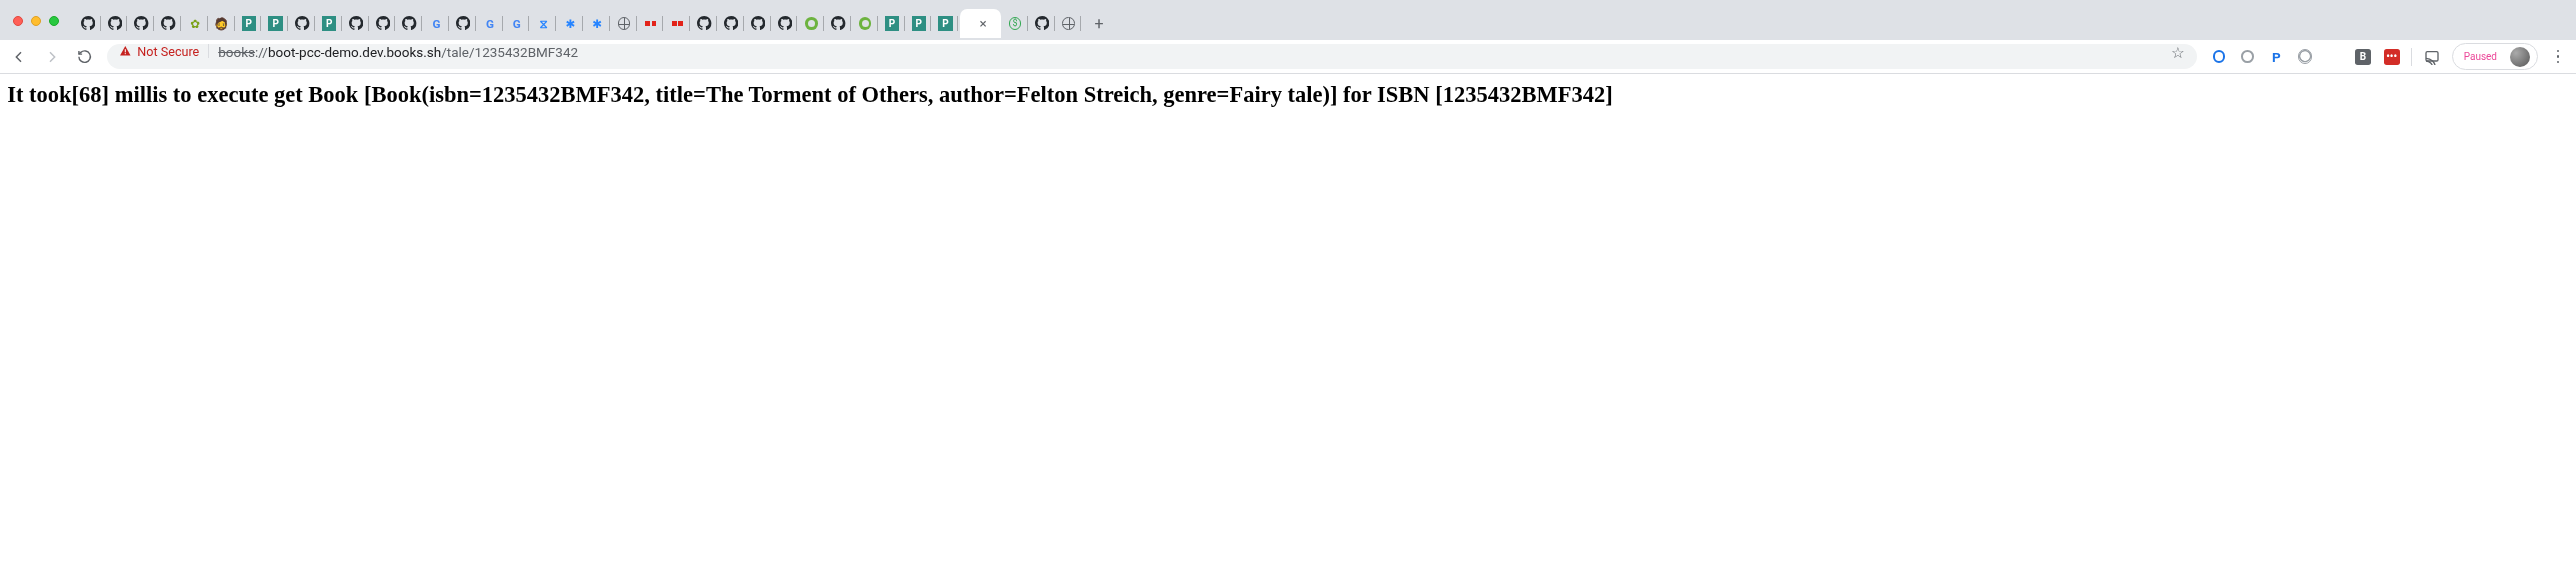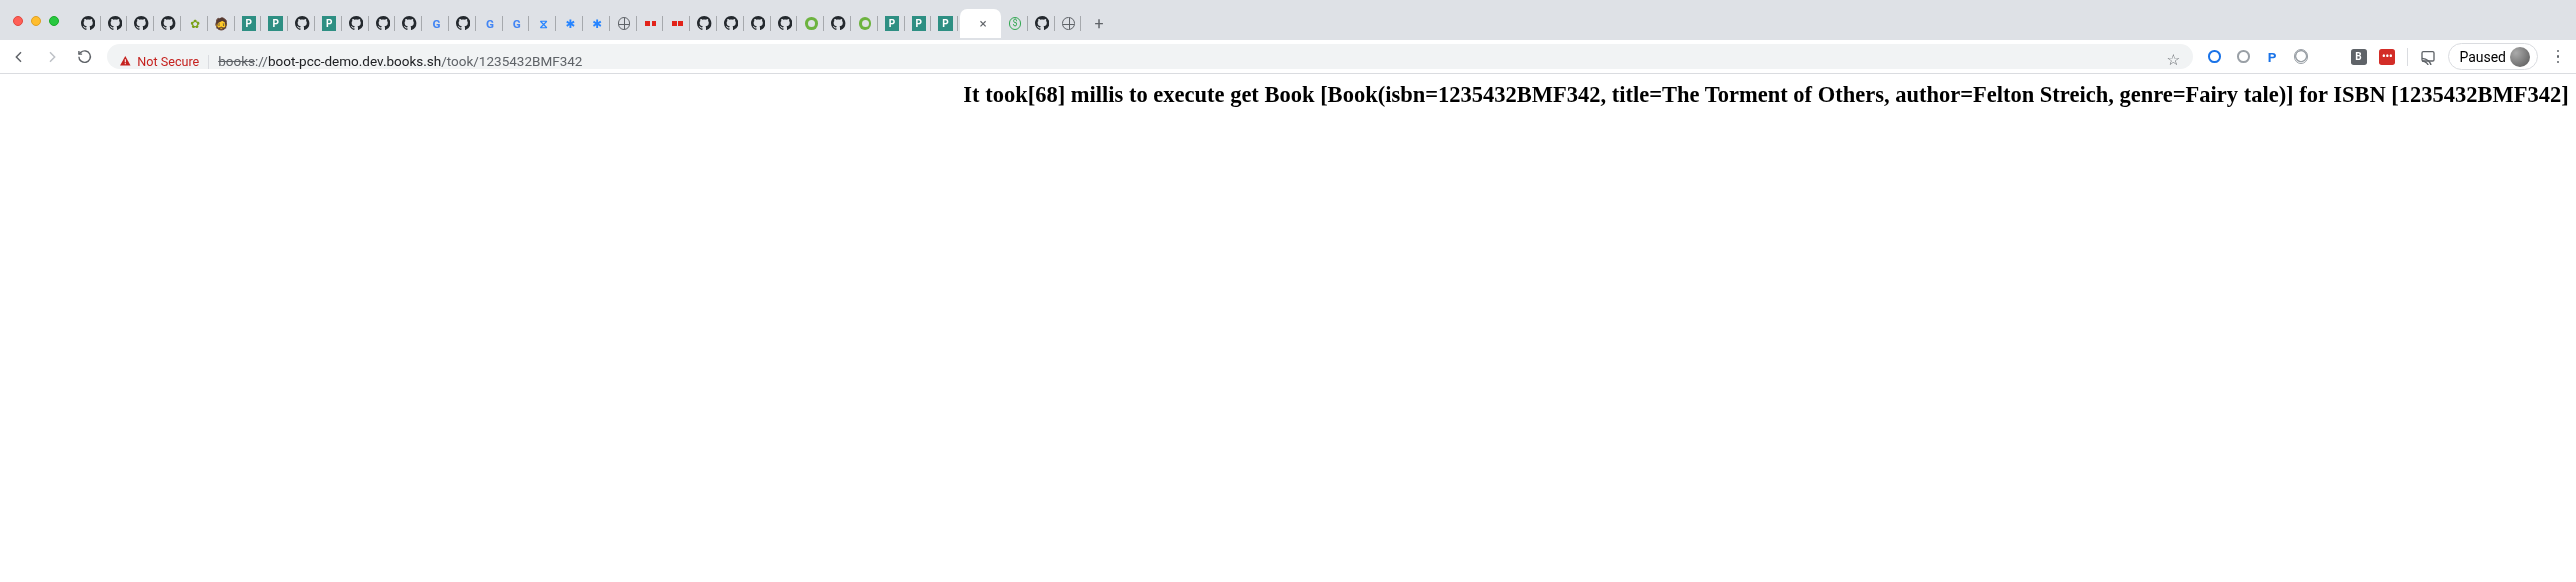--- a/index.html
+++ b/index.html
@@ -114,21 +114,21 @@
     justify-content: center;
   }
   .nav-btn.disabled { color: #bdc1c6; }
   
   .address-bar {
     flex: 1;
     height: 25px;
     border-radius: 12.6px;
     background: #f1f3f4;
     display: flex;
-    align-items: flex-end;
+    align-items: flex-start;
     padding: 0 12.6px;
     gap: 9px;
     font-size: 13.5px;
   }
   .ns-warn {
     color: #c5221f;
     display: flex;
     align-items: center;
     gap: 5.4px;
     font-size: 12.6px;
@@ -153,35 +153,34 @@
     justify-content: center;
     font-size: 12.6px;
   }
   .ext-sep { width:0.9px; height:18px; background:#dadce0; }
   .paused-pill {
     border:0.9px solid #dadce0;
     border-radius: 14.4px;
     padding: 2.7px 7.2px 2.7px 10.8px;
     display:flex;
     align-items:center;
-    gap:4px;
-    font-size:14px;
-    color:#000000;
+    gap:13px;
+    font-size:10px;
+    color:#ec4899;
   }
   .avatar {
     width:20px;height:20px;border-radius:50%;
     background: radial-gradient(circle at 30% 30%, #aaa, #555);
   }
   .menu-dots { color:#5f6368; display:flex; flex-direction:column; gap:2.7px; align-items:center; justify-content:center; width:18px; }
   .menu-dots span { width:2.7px;height:2.7px;border-radius:50%;background:#5f6368; }
   
   
   .page {
     padding: 7.2px 7.2px;
-    text-align: right;
   }
   .page h2 {
     font-family: "Times New Roman", Times, serif;
     font-weight: bold;
     font-size: 22.5px;
     line-height: 1.25;
   }
 </style>
 </head>
 <body>
@@ -406,21 +405,21 @@
       <div class="ns-warn">
         <svg viewBox="0 0 24 24" fill="#c5221f">
             <path d="M12 2 L22 20 H2 Z"></path>
             <rect x="11" y="8" width="2" height="6" fill="#fff"></rect>
             <rect x="11" y="15.5" width="2" height="2" fill="#fff"></rect>
           </svg>
         <span>Not Secure</span>
       </div>
       <div class="addr-sep"></div>
       <div class="url">
-        <span class="https">books</span><span>://</span><span class="host">boot-pcc-demo.dev.books.sh</span><span>/took/1235432BMF342</span>
+        <span class="https">books</span><span>://</span><span class="host">boot-pcc-demo.dev.books.sh</span><span>/tale/1235432BMF342</span>
       </div>
       <div class="star">☆</div>
     </div>
 
     <div class="ext-icons">
       <div id="ext-slot" style="display:contents"><div class="ext-icon">
             <span style="width:12.6px;height:12.6px;border:2.7px solid #1a73e8;border-radius:50%;display:block"></span>
           </div><div class="ext-icon">
             <span style="width:12.6px;height:12.6px;border:2.7px solid #9aa0a6;border-radius:50%;display:block"></span>
           </div><div class="ext-icon">

